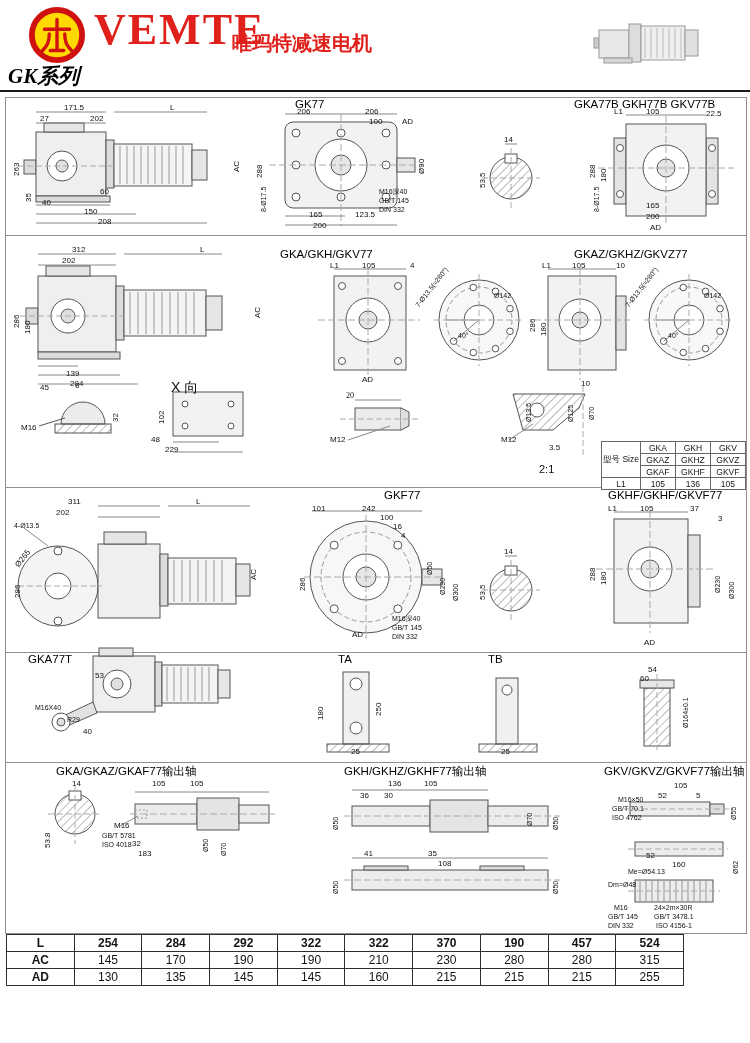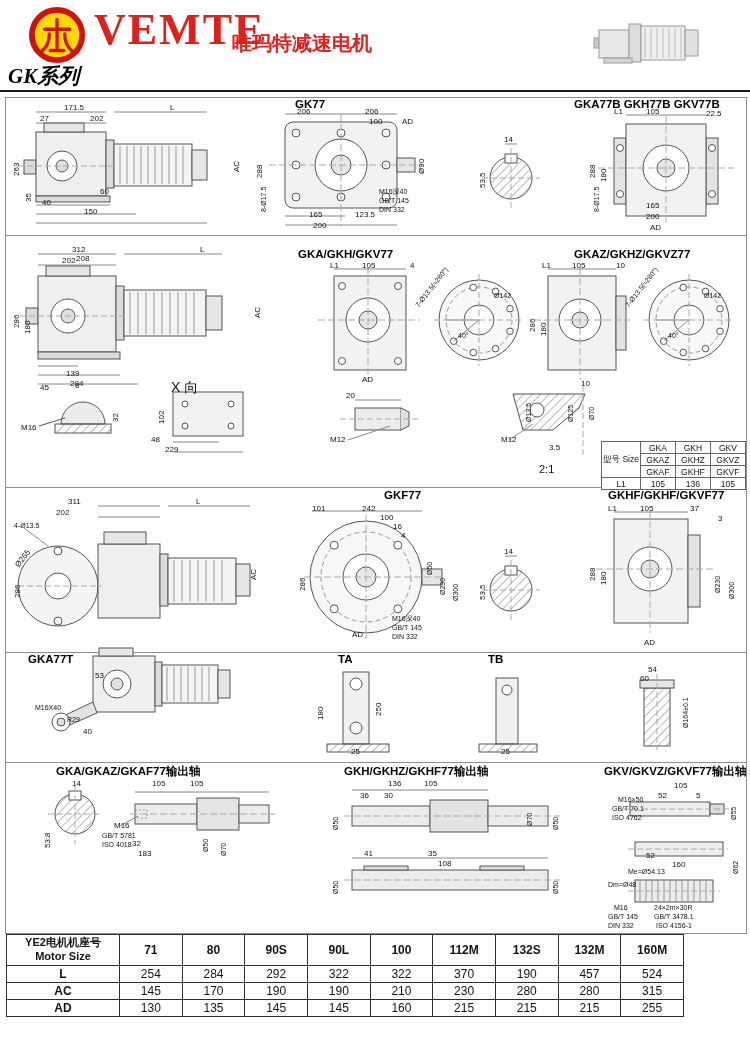--- a/index.html
+++ b/index.html
@@ -3,21 +3,21 @@
 <meta charset="utf-8">
 <style>
 html,body{margin:0;padding:0}
 body{position:relative;width:750px;height:1043px;background:#fff;font-family:"Liberation Sans","DejaVu Sans",sans-serif;color:#141414;overflow:hidden}
 .sec{position:absolute;left:5px;width:740px;border:1px solid #8f8f8f;background:#fff}
 .draw{position:absolute}
 svg.art{position:absolute;left:0;top:0;overflow:visible}
 .dim{position:absolute;font-size:8px;line-height:1;white-space:nowrap;color:#111}
 .vert{transform:rotate(-90deg);transform-origin:0 0}
 .diag{transform:rotate(-52deg);transform-origin:0 0}
-.dtitle{position:absolute;font-size:11.5px;font-weight:700;white-space:nowrap;color:#000}
+.dtitle{position:absolute;font-size:11.5px;font-weight:400;white-space:nowrap;color:#000}
 #logo{position:absolute;left:28px;top:6px}
 #brand-text{position:absolute;left:94px;top:8px;font-family:"Liberation Serif","DejaVu Serif",serif;font-weight:700;font-size:44px;line-height:1;color:#e0201b;letter-spacing:2px}
 #brand-cn{position:absolute;left:232px;top:30px;font-size:20px;font-weight:700;color:#e0201b}
 #thumb{position:absolute;left:592px;top:12px}
 #series{position:absolute;left:8px;top:62px;font-family:"Liberation Serif","DejaVu Serif",serif;font-style:italic;font-weight:700;font-size:21px;color:#000}
 #rule{position:absolute;left:0;top:90px;width:750px;height:2px;background:#1a1a1a}
 table.motor{position:absolute;left:6px;top:934px;width:678px;border-collapse:collapse;table-layout:fixed;background:#fff}
 .motor td,.motor th{border:1px solid #2e2e2e;text-align:center;padding:0;font-size:12px;height:16px;font-weight:400}
 .motor th.lbl{width:112px;font-size:11px;font-weight:700;line-height:1.25;height:30px}
 .motor tr:first-child td{font-weight:700}
@@ -59,21 +59,21 @@
 <div id="rule"></div>
 
 <div class="sec" style="top:97px;height:138px"></div>
 <div class="sec" style="top:235px;height:252px"></div>
 <div class="sec" style="top:487px;height:165px"></div>
 <div class="sec" style="top:652px;height:110px"></div>
 <div class="sec" style="top:762px;height:170px"></div>
 
 <div class="dtitle" style="left:295px;top:98px">GK77</div>
 <div class="dtitle" style="left:574px;top:98px">GKA77B GKH77B GKV77B</div>
-<div class="dtitle" style="left:298px;top:248px">GKA/GKH/GKV77</div>
+<div class="dtitle" style="left:280px;top:248px">GKA/GKH/GKV77</div>
 <div class="dtitle" style="left:574px;top:248px">GKAZ/GKHZ/GKVZ77</div>
 <div class="dtitle" style="left:384px;top:489px">GKF77</div>
 <div class="dtitle" style="left:608px;top:489px">GKHF/GKHF/GKVF77</div>
 <div class="dtitle" style="left:28px;top:653px">GKA77T</div>
 <div class="dtitle" style="left:338px;top:653px">TA</div>
 <div class="dtitle" style="left:488px;top:653px">TB</div>
 <div class="dtitle" style="left:56px;top:764px">GKA/GKAZ/GKAF77输出轴</div>
 <div class="dtitle" style="left:344px;top:764px">GKH/GKHZ/GKHF77输出轴</div>
 <div class="dtitle" style="left:604px;top:764px">GKV/GKVZ/GKVF77输出轴</div>
 
@@ -98,21 +98,21 @@
 <span class="dim" style="left: 52px; top: 0px;">171.5</span>
     <span class="dim" style="left: 158px; top: 0px;">L</span>
     <span class="dim" style="left: 28px; top: 11px;">27</span>
     <span class="dim" style="left: 78px; top: 11px;">202</span>
     <span class="dim vert" style="left: 1px; top: 72px;">263</span>
     <span class="dim vert" style="left: 13px; top: 98px;">35</span>
     <span class="dim vert" style="left: 221px; top: 68px;">AC</span>
     <span class="dim" style="left: 88px; top: 84px;">60</span>
     <span class="dim" style="left: 30px; top: 95px;">40</span>
     <span class="dim" style="left: 72px; top: 104px;">150</span>
-    <span class="dim" style="left: 64px; top: 114px; margin-top: 37px;">208</span>
+    <span class="dim" style="left: 86px; top: 114px;">208</span>
   </div>
 
 <div class="draw" style="left:255px;top:108px;width:180px;height:126px">
   <svg class="art" width="180" height="126" viewBox="0 0 180 126">
     <rect x="30" y="14" width="112" height="86" rx="8" fill="#f2f2f2" stroke="#555"></rect>
     <circle cx="86" cy="57" r="26" fill="#fff" stroke="#555"></circle>
     <circle cx="86" cy="57" r="10" fill="#e6e6e6" stroke="#555"></circle>
     <g fill="#fff" stroke="#555">
       <circle cx="41" cy="25" r="4"></circle>
         <circle cx="131" cy="25" r="4"></circle>
@@ -311,21 +311,21 @@
     <span class="dim" style="left: 150px; top: 66px;">229</span>
   </div>
 
 <div class="draw" style="left:330px;top:392px;width:100px;height:75px">
   <svg class="art" width="100" height="75" viewBox="0 0 100 75">
     <rect x="25" y="16" width="46" height="22" fill="#ececec" stroke="#555"></rect>
     <path d="M71 16l8 4v14l-8 4" fill="#e0e0e0" stroke="#555"></path>
     <path d="M10 27h80" stroke="#aaa" stroke-dasharray="6 3" fill="none"></path>
     <path d="M18 48L60 34M25 8h46" stroke="#888" fill="none"></path>
   </svg>
-<span class="dim" style="left: 16px; top: 0px;">20</span>
+<span class="dim" style="left: 16px; top: 0px; font-family: Liberation Serif, serif;">20</span>
     <span class="dim" style="left: 0px; top: 44px;">M12</span>
   </div>
 
 <div class="draw" style="left:495px;top:380px;width:100px;height:100px">
   <svg class="art" width="100" height="100" viewBox="0 0 100 100">
     <path d="M18 14h72l-6 14-26 22H28Z" fill="url(#hatch)" stroke="#555"></path>
     <circle cx="42" cy="30" r="7" fill="#fff" stroke="#555"></circle>
     <path d="M88 6v70" stroke="#aaa" stroke-dasharray="6 3" fill="none"></path>
     <path d="M14 60L38 44" stroke="#888" fill="none"></path>
   </svg>
@@ -589,35 +589,20 @@
     <span class="dim" style="left: 14px; top: 124px; font-size: 7px;">M16</span>
     <span class="dim" style="left: 8px; top: 133px; font-size: 7px;">GB/T 145</span>
     <span class="dim" style="left: 8px; top: 142px; font-size: 7px;">DIN 332</span>
     <span class="dim" style="left: 54px; top: 124px; font-size: 7px;">24×2m×30R</span>
     <span class="dim" style="left: 54px; top: 133px; font-size: 7px;">GB/T 3478.1</span>
     <span class="dim" style="left: 56px; top: 142px; font-size: 7px;">ISO 4156-1</span>
   </div>
 
 <table class="motor">
   <tbody>
-      <tr>
-    <th class="lbl">
-      <div>YE2电机机座号</div>
-      <div>Motor Size</div>
-    </th>
-  <td>71</td>
-        <td>80</td>
-        <td>90S</td>
-        <td>90L</td>
-        <td>100</td>
-        <td>112M</td>
-        <td>132S</td>
-        <td>132M</td>
-        <td>160M</td>
-      </tr>
   <tr>
     <th class="rlbl">L</th>
   <td>254</td>
         <td>284</td>
         <td>292</td>
         <td>322</td>
         <td>322</td>
         <td>370</td>
         <td>190</td>
         <td>457</td>

